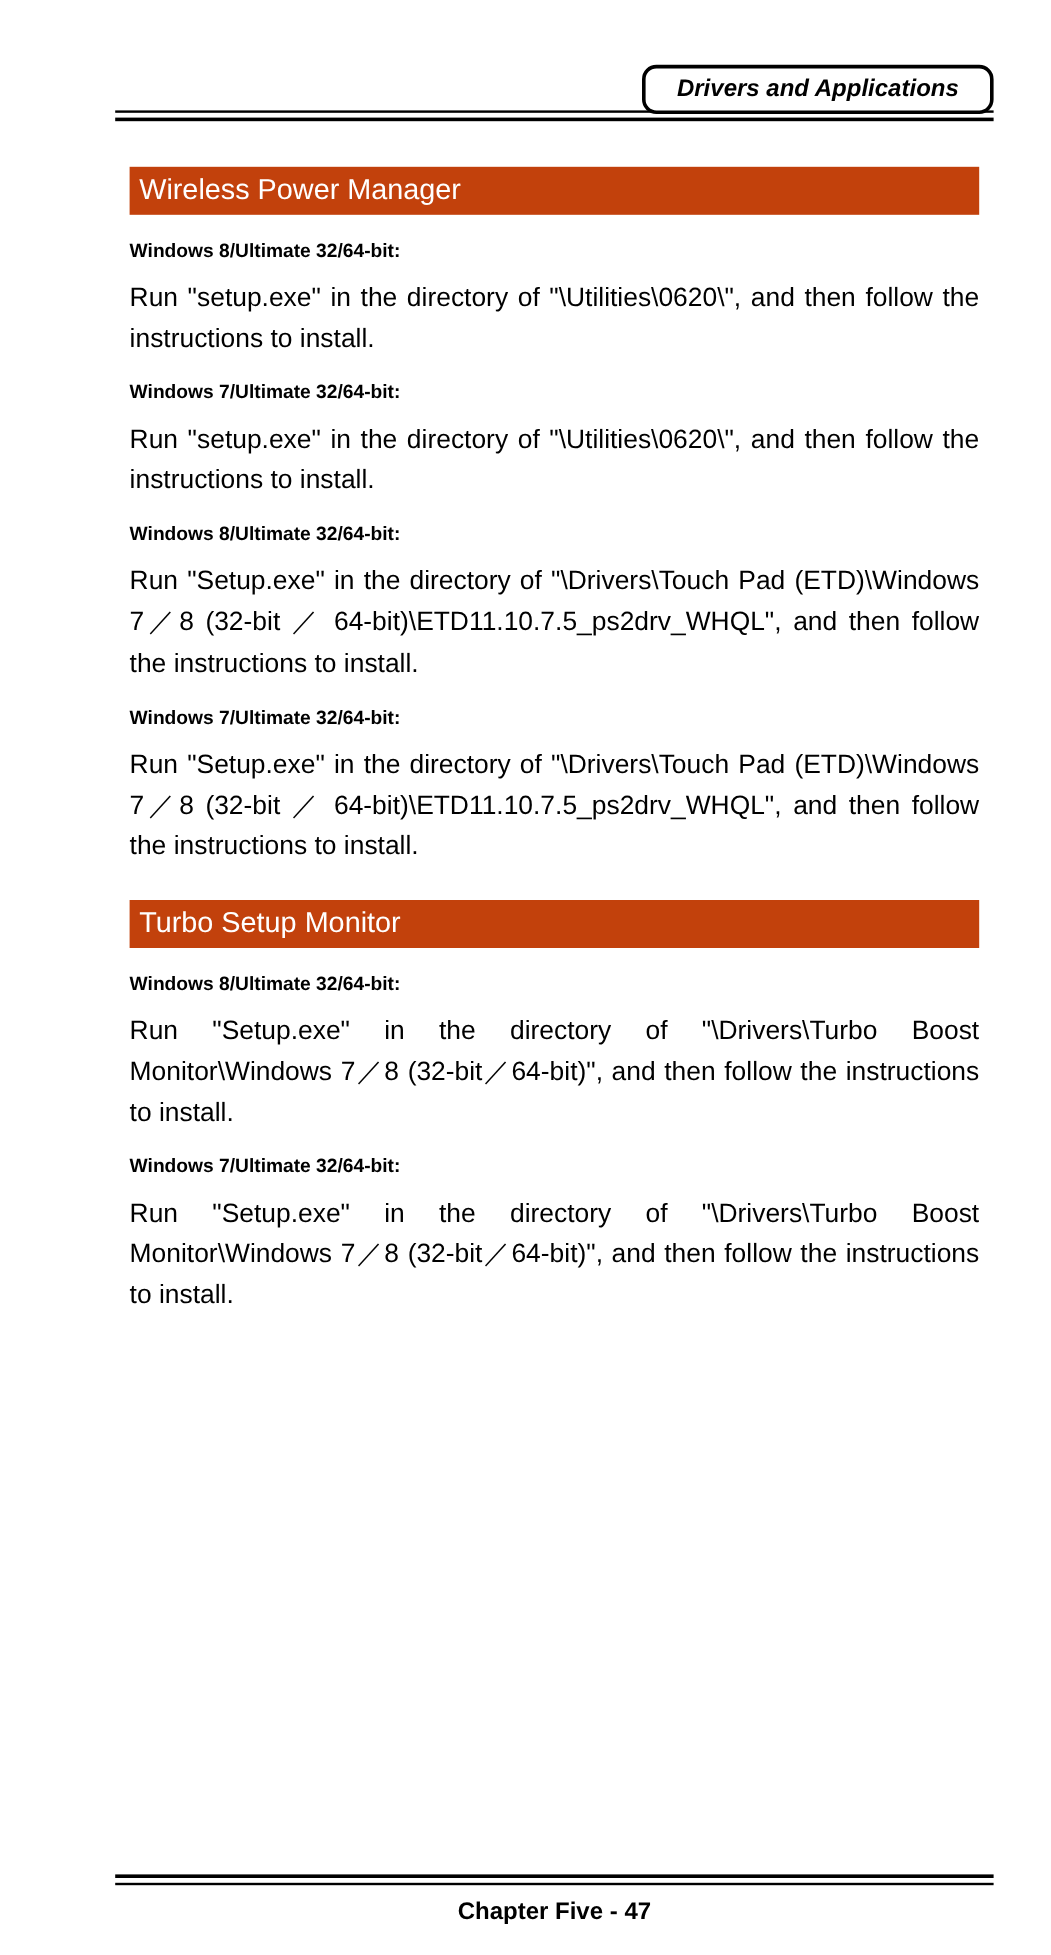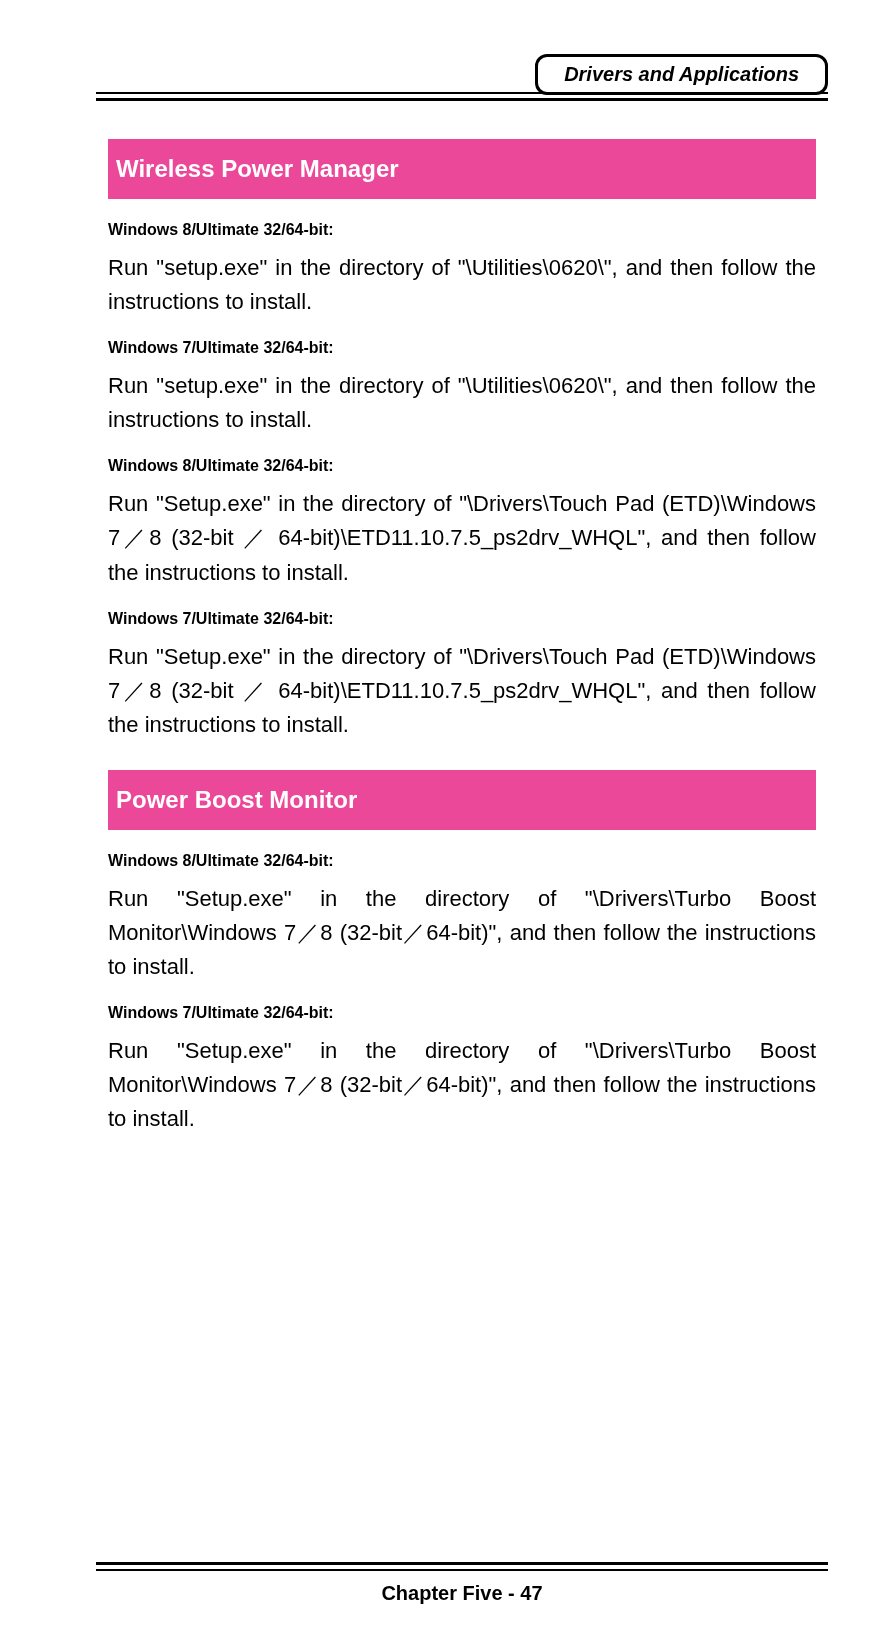--- a/index.html
+++ b/index.html
@@ -42,25 +42,25 @@
       position: absolute;
       top: 62px;
       left: 60px;
       right: 60px;
       border-top: 3px solid #000;
     }
     .content {
       margin-top: 95px;
     }
     .section-header {
-      background: #ec4899;
+      background: #c2410c;
       color: #fff;
-      font-weight: bold;
+      font-weight: normal;
       font-size: 24px;
-      padding: 16px 8px;
+      padding: 6px 8px;
       margin-top: 28px;
       margin-bottom: 22px;
     }
     .sub-heading {
       font-weight: bold;
       font-size: 16px;
       margin-bottom: 6px;
       margin-top: 20px;
     }
     .body-text-justify {
@@ -113,21 +113,21 @@
   <div class="sub-heading">Windows 7/Ultimate 32/64-bit:</div>
   <div class="body-text-justify">Run "setup.exe" in the directory of "\Utilities\0620\", and then follow the instructions to install.</div>
 
 
   <div class="sub-heading">Windows 8/Ultimate 32/64-bit:</div>
   <div class="body-text-justify">Run "Setup.exe" in the directory of "\Drivers\Touch Pad (ETD)\Windows 7／8 (32-bit ／ 64-bit)\ETD11.10.7.5_ps2drv_WHQL", and then follow the instructions to install.</div>
 
   <div class="sub-heading">Windows 7/Ultimate 32/64-bit:</div>
   <div class="body-text-justify">Run "Setup.exe" in the directory of "\Drivers\Touch Pad (ETD)\Windows 7／8 (32-bit ／ 64-bit)\ETD11.10.7.5_ps2drv_WHQL", and then follow the instructions to install.</div>
 
-  <div class="section-header"> Power Boost Monitor</div>
+  <div class="section-header"> Turbo Setup Monitor</div>
 
   <div class="sub-heading">Windows 8/Ultimate 32/64-bit:</div>
   <div class="body-text-justify">Run "Setup.exe" in the directory of "\Drivers\Turbo Boost Monitor\Windows 7／8 (32-bit／64-bit)", and then follow the instructions to install.</div>
 
   <div class="sub-heading">Windows 7/Ultimate 32/64-bit:</div>
   <div class="body-text-justify">Run "Setup.exe" in the directory of "\Drivers\Turbo Boost Monitor\Windows 7／8 (32-bit／64-bit)", and then follow the instructions to install.</div>
 
 </div>
 
 <div class="footer-rule-top"></div>

